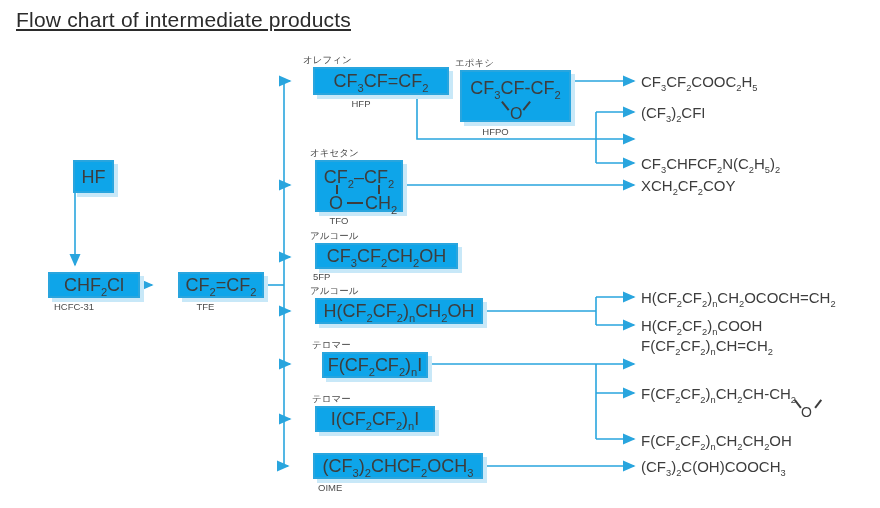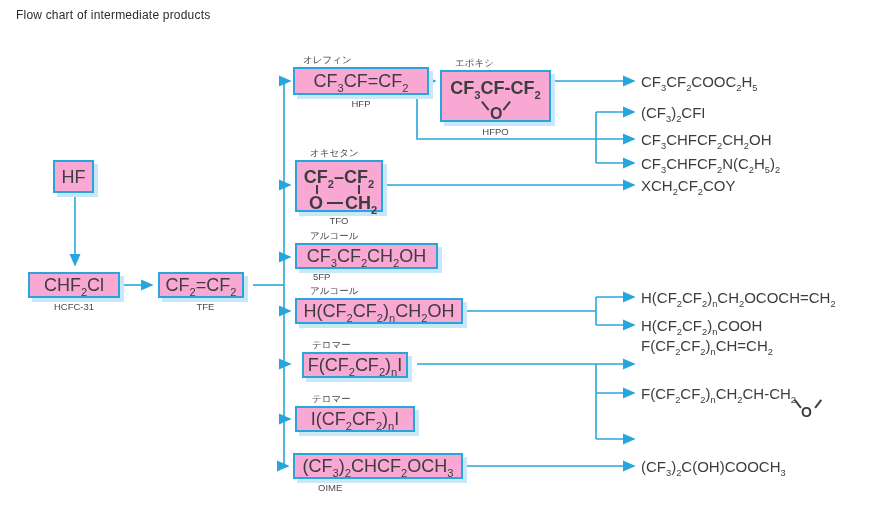--- a/index.html
+++ b/index.html
@@ -2,36 +2,36 @@
 <html><head>
 <meta charset="utf-8">
 <style>
   html,body{margin:0;padding:0;background:#fff;}
   #canvas{
     position:relative;width:880px;height:508px;background:#ffffff;overflow:hidden;
     font-family:"Liberation Sans", sans-serif;color:#3d3d3d;
   }
   #wires{position:absolute;left:0;top:0;width:880px;height:508px;}
   .title{
-    position:absolute;left:16px;top:8px;font-size:12px;color:#2b2b2b;letter-spacing:0.2px;
+    position:absolute;left:16px;top:8px;font-size:21px;color:#2b2b2b;letter-spacing:0.2px;text-decoration:underline;
   }
   .box{
-    position:absolute;background:#f9a8d4;border:2px solid #29a5de;
+    position:absolute;background:#0ea5e9;border:2px solid #29a5de;
     box-shadow:4px 4px 0 #c8e8f8;box-sizing:border-box;
-    display:flex;align-items:center;justify-content:center;
+    display:flex;align-items:center;justify-content:center;margin-left:20px;
   }
   .formula{font-size:18px;color:#3d3d3d;white-space:nowrap;line-height:1;}
   sub{font-size:0.62em;line-height:0;}
   .jlabel{position:absolute;font-size:9.5px;color:#4c4c4c;white-space:nowrap;}
   .code{position:absolute;font-size:9.5px;color:#4c4c4c;white-space:nowrap;}
   .product{position:absolute;font-size:15px;color:#3d3d3d;white-space:nowrap;line-height:19px;}
   .bond-v{position:absolute;width:1.5px;background:#3d3d3d;}
   .bond-h{position:absolute;height:1.5px;background:#3d3d3d;}
   .bond-d{position:absolute;height:1.5px;width:11px;background:#3d3d3d;}
-  .abs{position:absolute;line-height:1;font-weight:bold;}
+  .abs{position:absolute;line-height:1;}
 </style>
 </head>
 <body>
 
 <div id="canvas">
 
   <svg id="wires" viewBox="0 0 880 508">
     <defs>
       <marker id="arr" markerWidth="8" markerHeight="8" refX="7" refY="3.5" orient="auto">
         <path d="M0,0 L8,3.5 L0,7 z" fill="#29a5de"></path>
@@ -131,27 +131,27 @@
     <span class="formula"><span>I(CF</span><sub>2</sub><span>CF</span><sub>2</sub><span>)</span><sub>n</sub><span>I</span></span>
   </div>
 
   <div class="box" style="left:293px;top:453px;width:170px;height:26px">
     <span class="formula"><span>(CF</span><sub>3</sub><span>)</span><sub>2</sub><span>CHCF</span><sub>2</sub><span>OCH</span><sub>3</sub></span>
   </div>
   <div class="code" style="left:318px;top:482px">OIME</div>
 
   <div class="product" style="left:641px;top:72px"><span><span>CF</span><sub>3</sub><span>CF</span><sub>2</sub><span>COOC</span><sub>2</sub><span>H</span><sub>5</sub></span></div>
   <div class="product" style="left:641px;top:103px"><span><span>(CF</span><sub>3</sub><span>)</span><sub>2</sub><span>CFI</span></span></div>
-  <div class="product" style="left:641px;top:130px"><span><span>CF</span><sub>3</sub><span>CHFCF</span><sub>2</sub><span>CH</span><sub>2</sub><span>OH</span></span></div>
   <div class="product" style="left:641px;top:154px"><span><span>CF</span><sub>3</sub><span>CHFCF</span><sub>2</sub><span>N(C</span><sub>2</sub><span>H</span><sub>5</sub><span>)</span><sub>2</sub></span></div>
   <div class="product" style="left:641px;top:176px"><span><span>XCH</span><sub>2</sub><span>CF</span><sub>2</sub><span>COY</span></span></div>
   <div class="product" style="left:641px;top:288px"><span><span>H(CF</span><sub>2</sub><span>CF</span><sub>2</sub><span>)</span><sub>n</sub><span>CH</span><sub>2</sub><span>OCOCH=CH</span><sub>2</sub></span></div>
   <div class="product" style="left:641px;top:316px"><span><span>H(CF</span><sub>2</sub><span>CF</span><sub>2</sub><span>)</span><sub>n</sub><span>COOH</span></span></div>
   <div class="product" style="left:641px;top:336px"><span><span>F(CF</span><sub>2</sub><span>CF</span><sub>2</sub><span>)</span><sub>n</sub><span>CH=CH</span><sub>2</sub></span></div>
   <div class="product" style="left:641px;top:384px">
     <span><span>F(CF</span><sub>2</sub><span>CF</span><sub>2</sub><span>)</span><sub>n</sub><span>CH</span><sub>2</sub><span>CH-CH</span><sub>2</sub></span>
     <span class="bond-d" style="left:152px;top:19px;width:10px;transform:rotate(52deg)"></span>
     <span class="bond-d" style="left:172px;top:19px;width:10px;transform:rotate(-52deg)"></span>
     <span class="abs" style="left:160px;top:21px;font-size:14px">O</span>
   </div>
+  <div class="product" style="left:641px;top:431px"><span><span>F(CF</span><sub>2</sub><span>CF</span><sub>2</sub><span>)</span><sub>n</sub><span>CH</span><sub>2</sub><span>CH</span><sub>2</sub><span>OH</span></span></div>
   <div class="product" style="left:641px;top:457px"><span><span>(CF</span><sub>3</sub><span>)</span><sub>2</sub><span>C(OH)COOCH</span><sub>3</sub></span></div>
 
 </div>
 
 </body></html>

